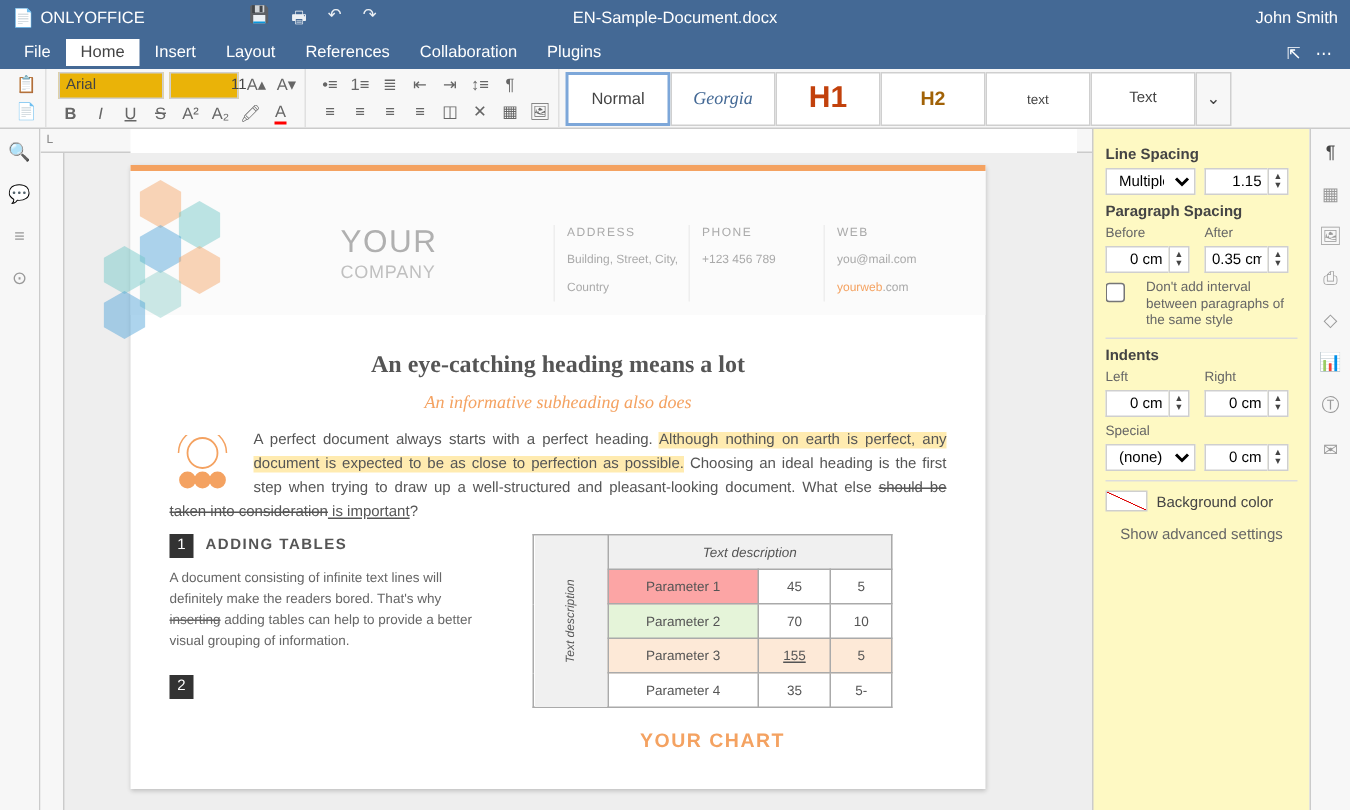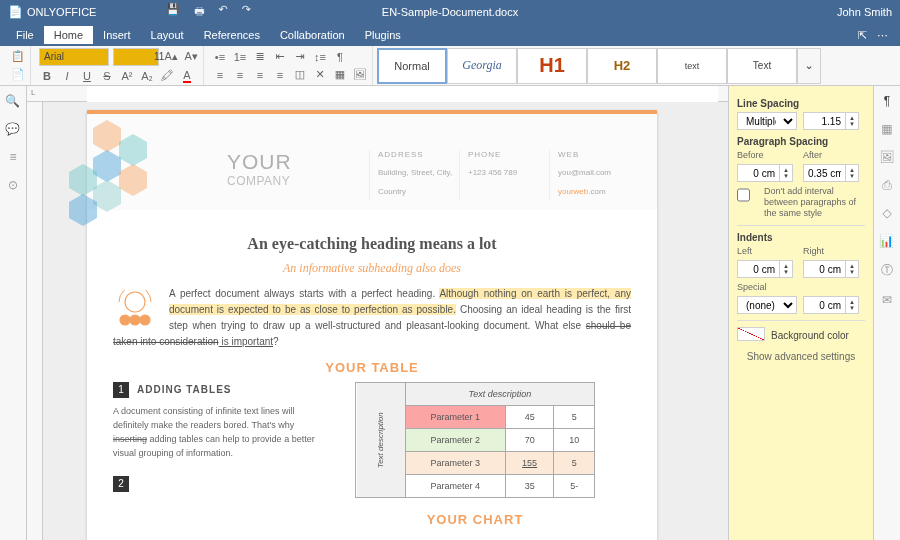--- a/index.html
+++ b/index.html
@@ -238,21 +238,20 @@
         <div class="sub">An informative subheading also does</div>
         <svg class="owl owlsvg" viewBox="0 0 44 40">
           <circle cx="22" cy="12" r="10"></circle>
             <path d="M6 12 A16 16 0 0 1 38 12" fill="none" stroke="#f4a261"></path>
           <circle class="body" cx="12" cy="30" r="5"></circle>
             <circle class="body" cx="22" cy="30" r="5"></circle>
             <circle class="body" cx="32" cy="30" r="5"></circle>
         </svg>
         <p class="para"><span>A perfect document always starts with a perfect heading. </span><span class="hl">Although nothing on earth is perfect, any document is expected to be as close to perfection as possible.</span><span> Choosing an ideal heading is the first step when trying to draw up a well-structured and pleasant-looking document. What else </span><span class="strike">should be taken into consideration</span><span class="uline"> is important</span><span>?</span></p>
 
-        <div class="sec-title">YOUR TABLE</div>
         <div class="tbl-row">
           <div class="lcol">
             <div><span class="numbox">1</span><span class="lhead">ADDING TABLES</span></div>
             <div class="ltext">A document consisting of infinite text lines will definitely make the readers bored. That's why <span class="strike">inserting</span> adding tables can help to provide a better visual grouping of information.</div>
             <div style="margin-top:16px;"><span class="numbox">2</span></div>
           </div>
           <div>
           <table class="doctbl">
             <tbody>
                   <tr>

